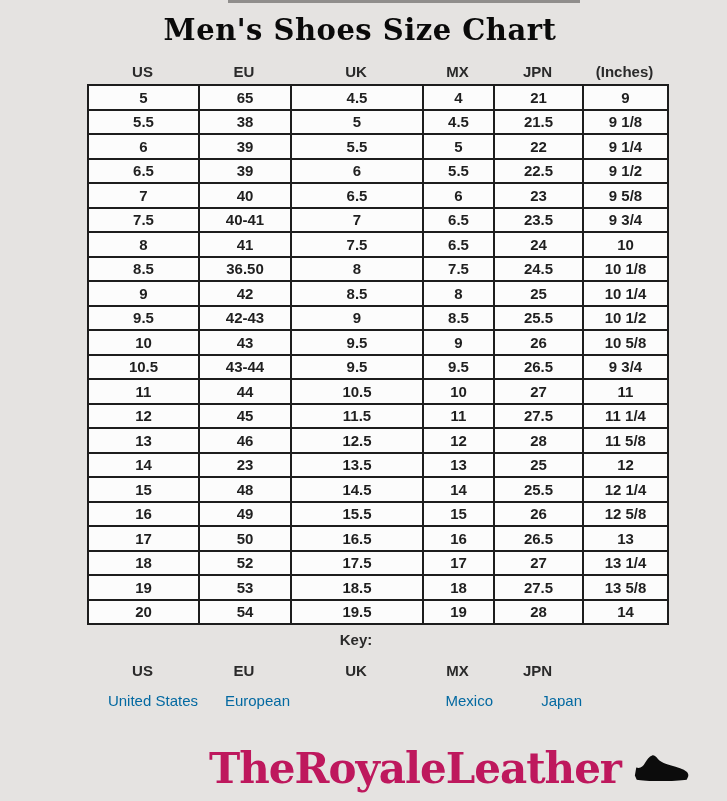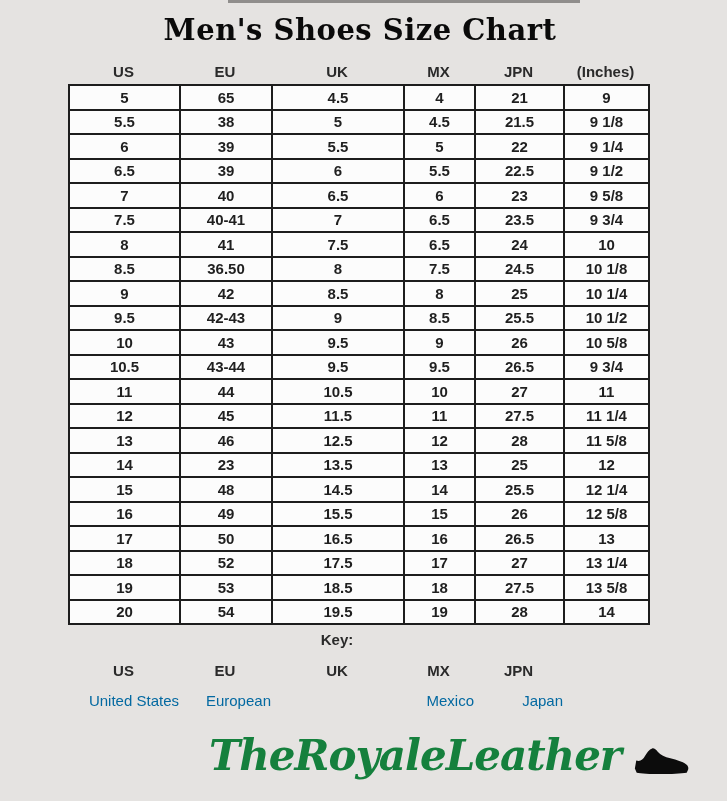--- a/index.html
+++ b/index.html
@@ -16,21 +16,21 @@
     background:#908e8c;
   }
   .page-title {
     margin:0; position:absolute; top:13px; left:0;
     width:720px; text-align:center;
     font-family:"DejaVu Serif", serif;
     font-weight:bold; font-size:29px; color:#0a0a0a;
     letter-spacing:0.5px;
   }
   .chart-area {
-    position:absolute; left:68px; top:58px; width:580px;
+    position:absolute; left:87px; top:58px; width:580px;
   }
   .header-grid {
     display:grid;
     grid-template-columns:111px 92px 132px 71px 89px 85px;
     height:26px; align-items:center;
   }
   .col-header {
     text-align:center; font-weight:bold;
     font-size:15px; color:#2a2a2a;
   }
@@ -63,23 +63,24 @@
     font-size:15px; color:#0369a1; padding-top:1px;
     white-space:nowrap;
   }
   .brand {
     position:absolute; top:733px; left:0; width:727px;
     display:flex; justify-content:flex-end; align-items:center;
     gap:12px; padding-right:38px; box-sizing:border-box;
   }
   .brand-text {
     font-family:"DejaVu Serif", serif;
-    font-style:italic; font-weight:bold;
-    font-size:42px; color:#15803d; letter-spacing:-1px;
+    font-weight:bold;
+    font-size:42px; color:#be185d; letter-spacing:-1px;
     line-height:1.1;
+    margin-top:13px;
   }
   .shoe-icon { display:block; margin-top:10px; }
 </style>
 </head>
 <body>
 
 <div class="top-strip"></div>
 
 <h1 class="page-title">Men's Shoes Size Chart</h1>
 

